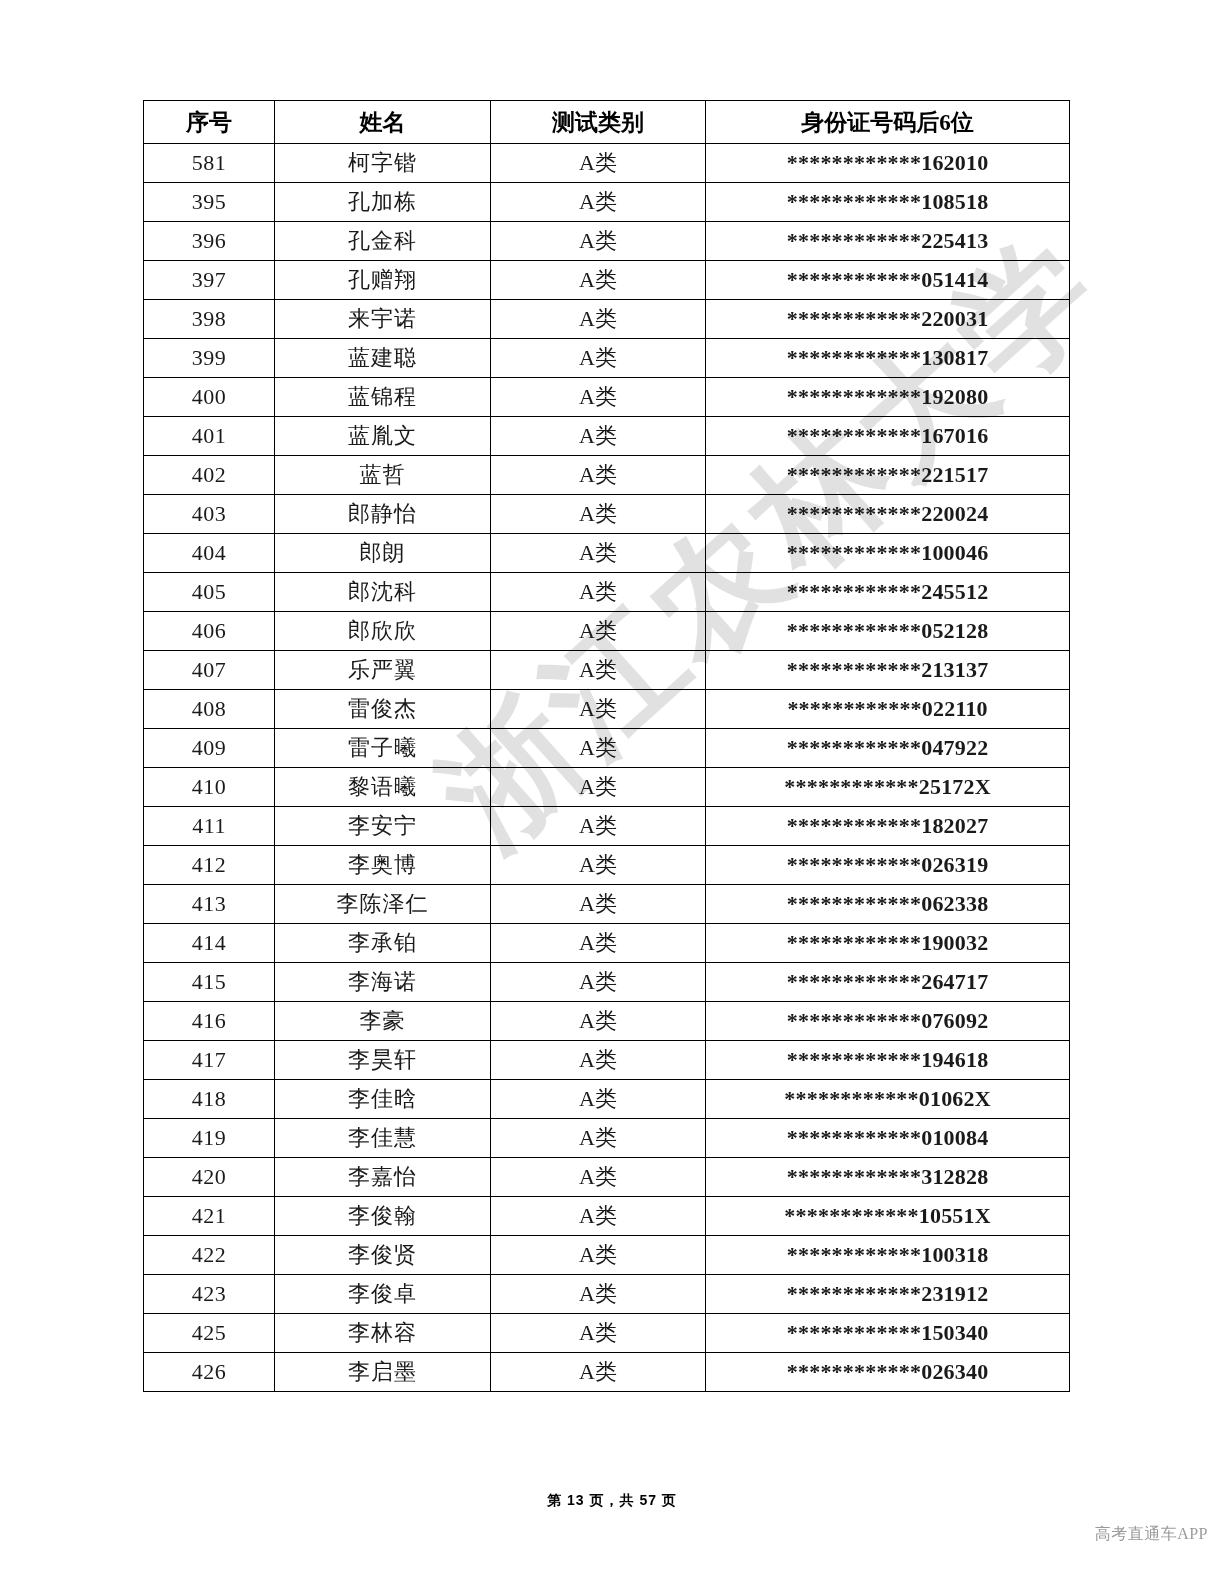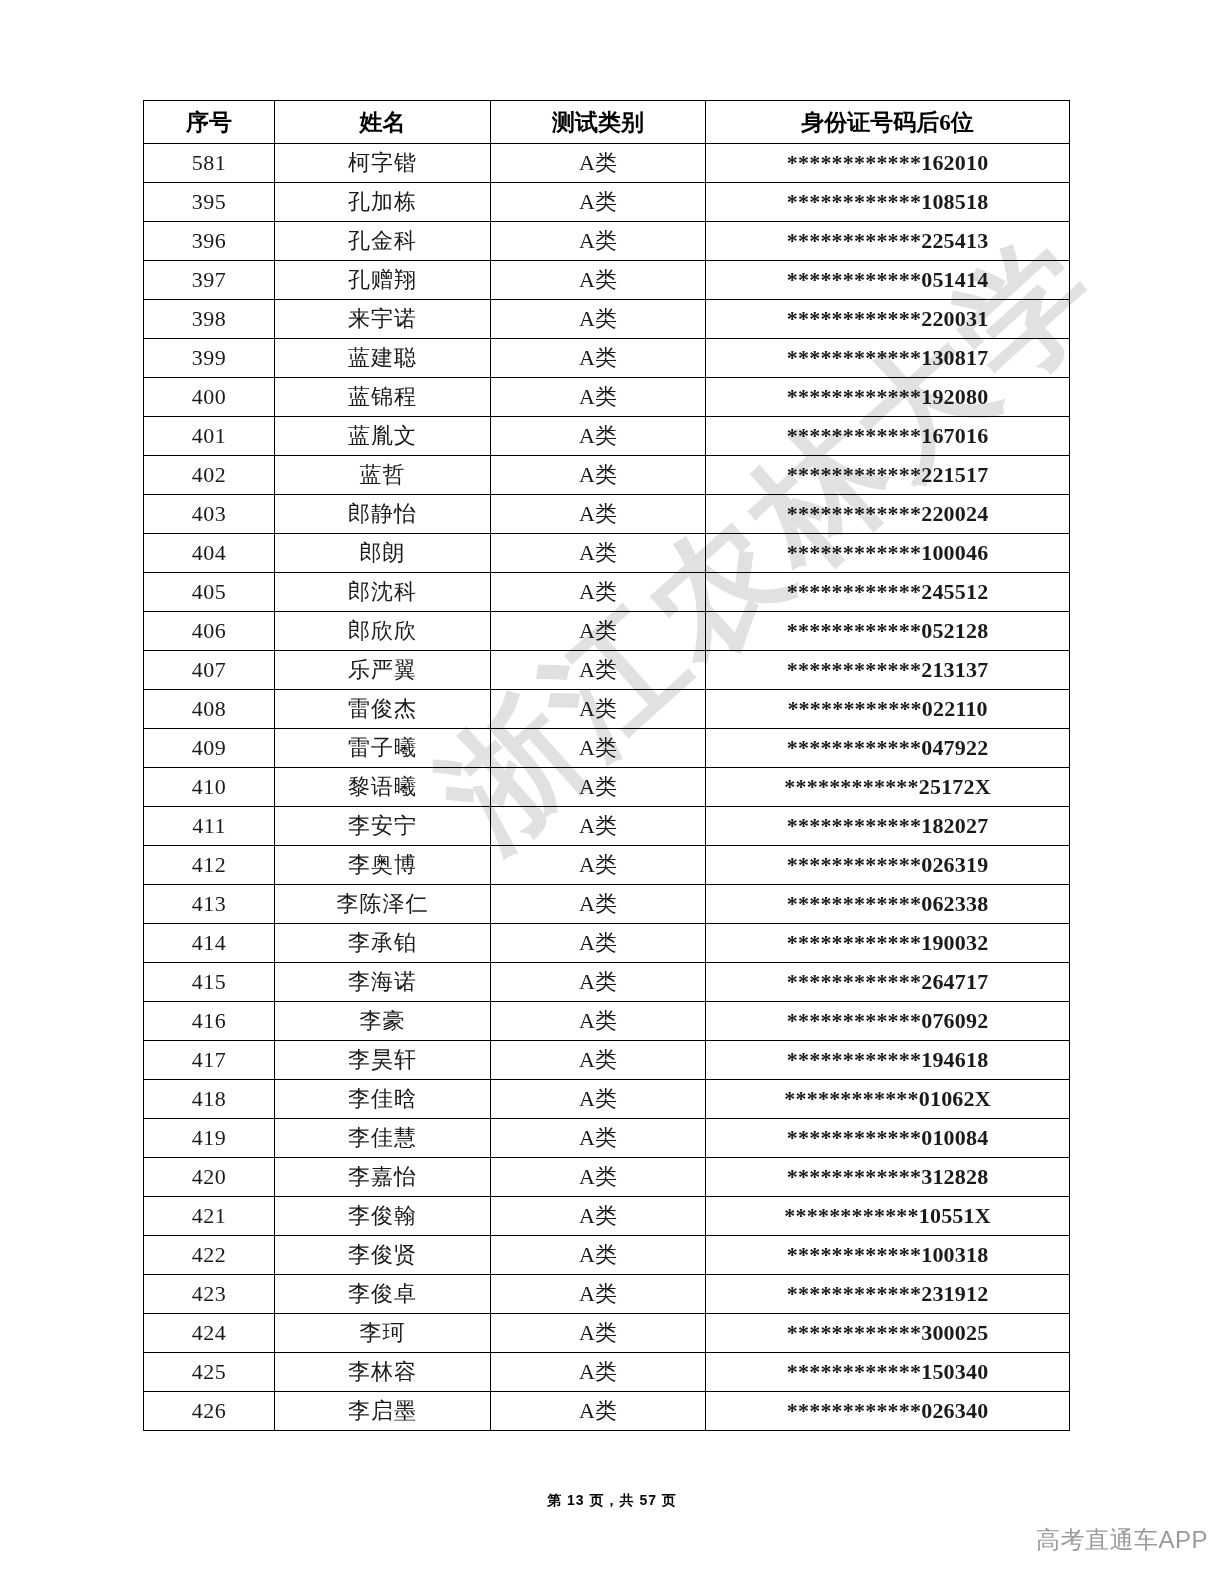--- a/index.html
+++ b/index.html
@@ -98,22 +98,22 @@
     font-family: "Liberation Sans", "DejaVu Sans", sans-serif;
     font-size: 14px;
     font-weight: bold;
     color: #000;
     letter-spacing: 1px;
   }
   #app-watermark {
     position: absolute;
     right: 16px;
     top: 1524px;
-    font-family: Liberation Sans, sans-serif;
-    font-size: 24px;
+    font-family: Liberation Serif, serif;
+    font-size: 16px;
     color: #9a9a9a;
     letter-spacing: 0.5px;
   }
 </style>
 </head>
 <body>
 
 <div id="watermark-layer">
   <div id="watermark-text">浙江农林大学</div>
 </div>
@@ -304,26 +304,20 @@
           <td class="cell-type col-type">A类</td>
           <td class="cell-id col-id">************100318</td>
         </tr>
         <tr>
           <td class="cell-seq col-seq">423</td>
           <td class="cell-name col-name">李俊卓</td>
           <td class="cell-type col-type">A类</td>
           <td class="cell-id col-id">************231912</td>
         </tr>
         <tr>
-          <td class="cell-seq col-seq">424</td>
-          <td class="cell-name col-name">李珂</td>
-          <td class="cell-type col-type">A类</td>
-          <td class="cell-id col-id">************300025</td>
-        </tr>
-        <tr>
           <td class="cell-seq col-seq">425</td>
           <td class="cell-name col-name">李林容</td>
           <td class="cell-type col-type">A类</td>
           <td class="cell-id col-id">************150340</td>
         </tr>
         <tr>
           <td class="cell-seq col-seq">426</td>
           <td class="cell-name col-name">李启墨</td>
           <td class="cell-type col-type">A类</td>
           <td class="cell-id col-id">************026340</td>

